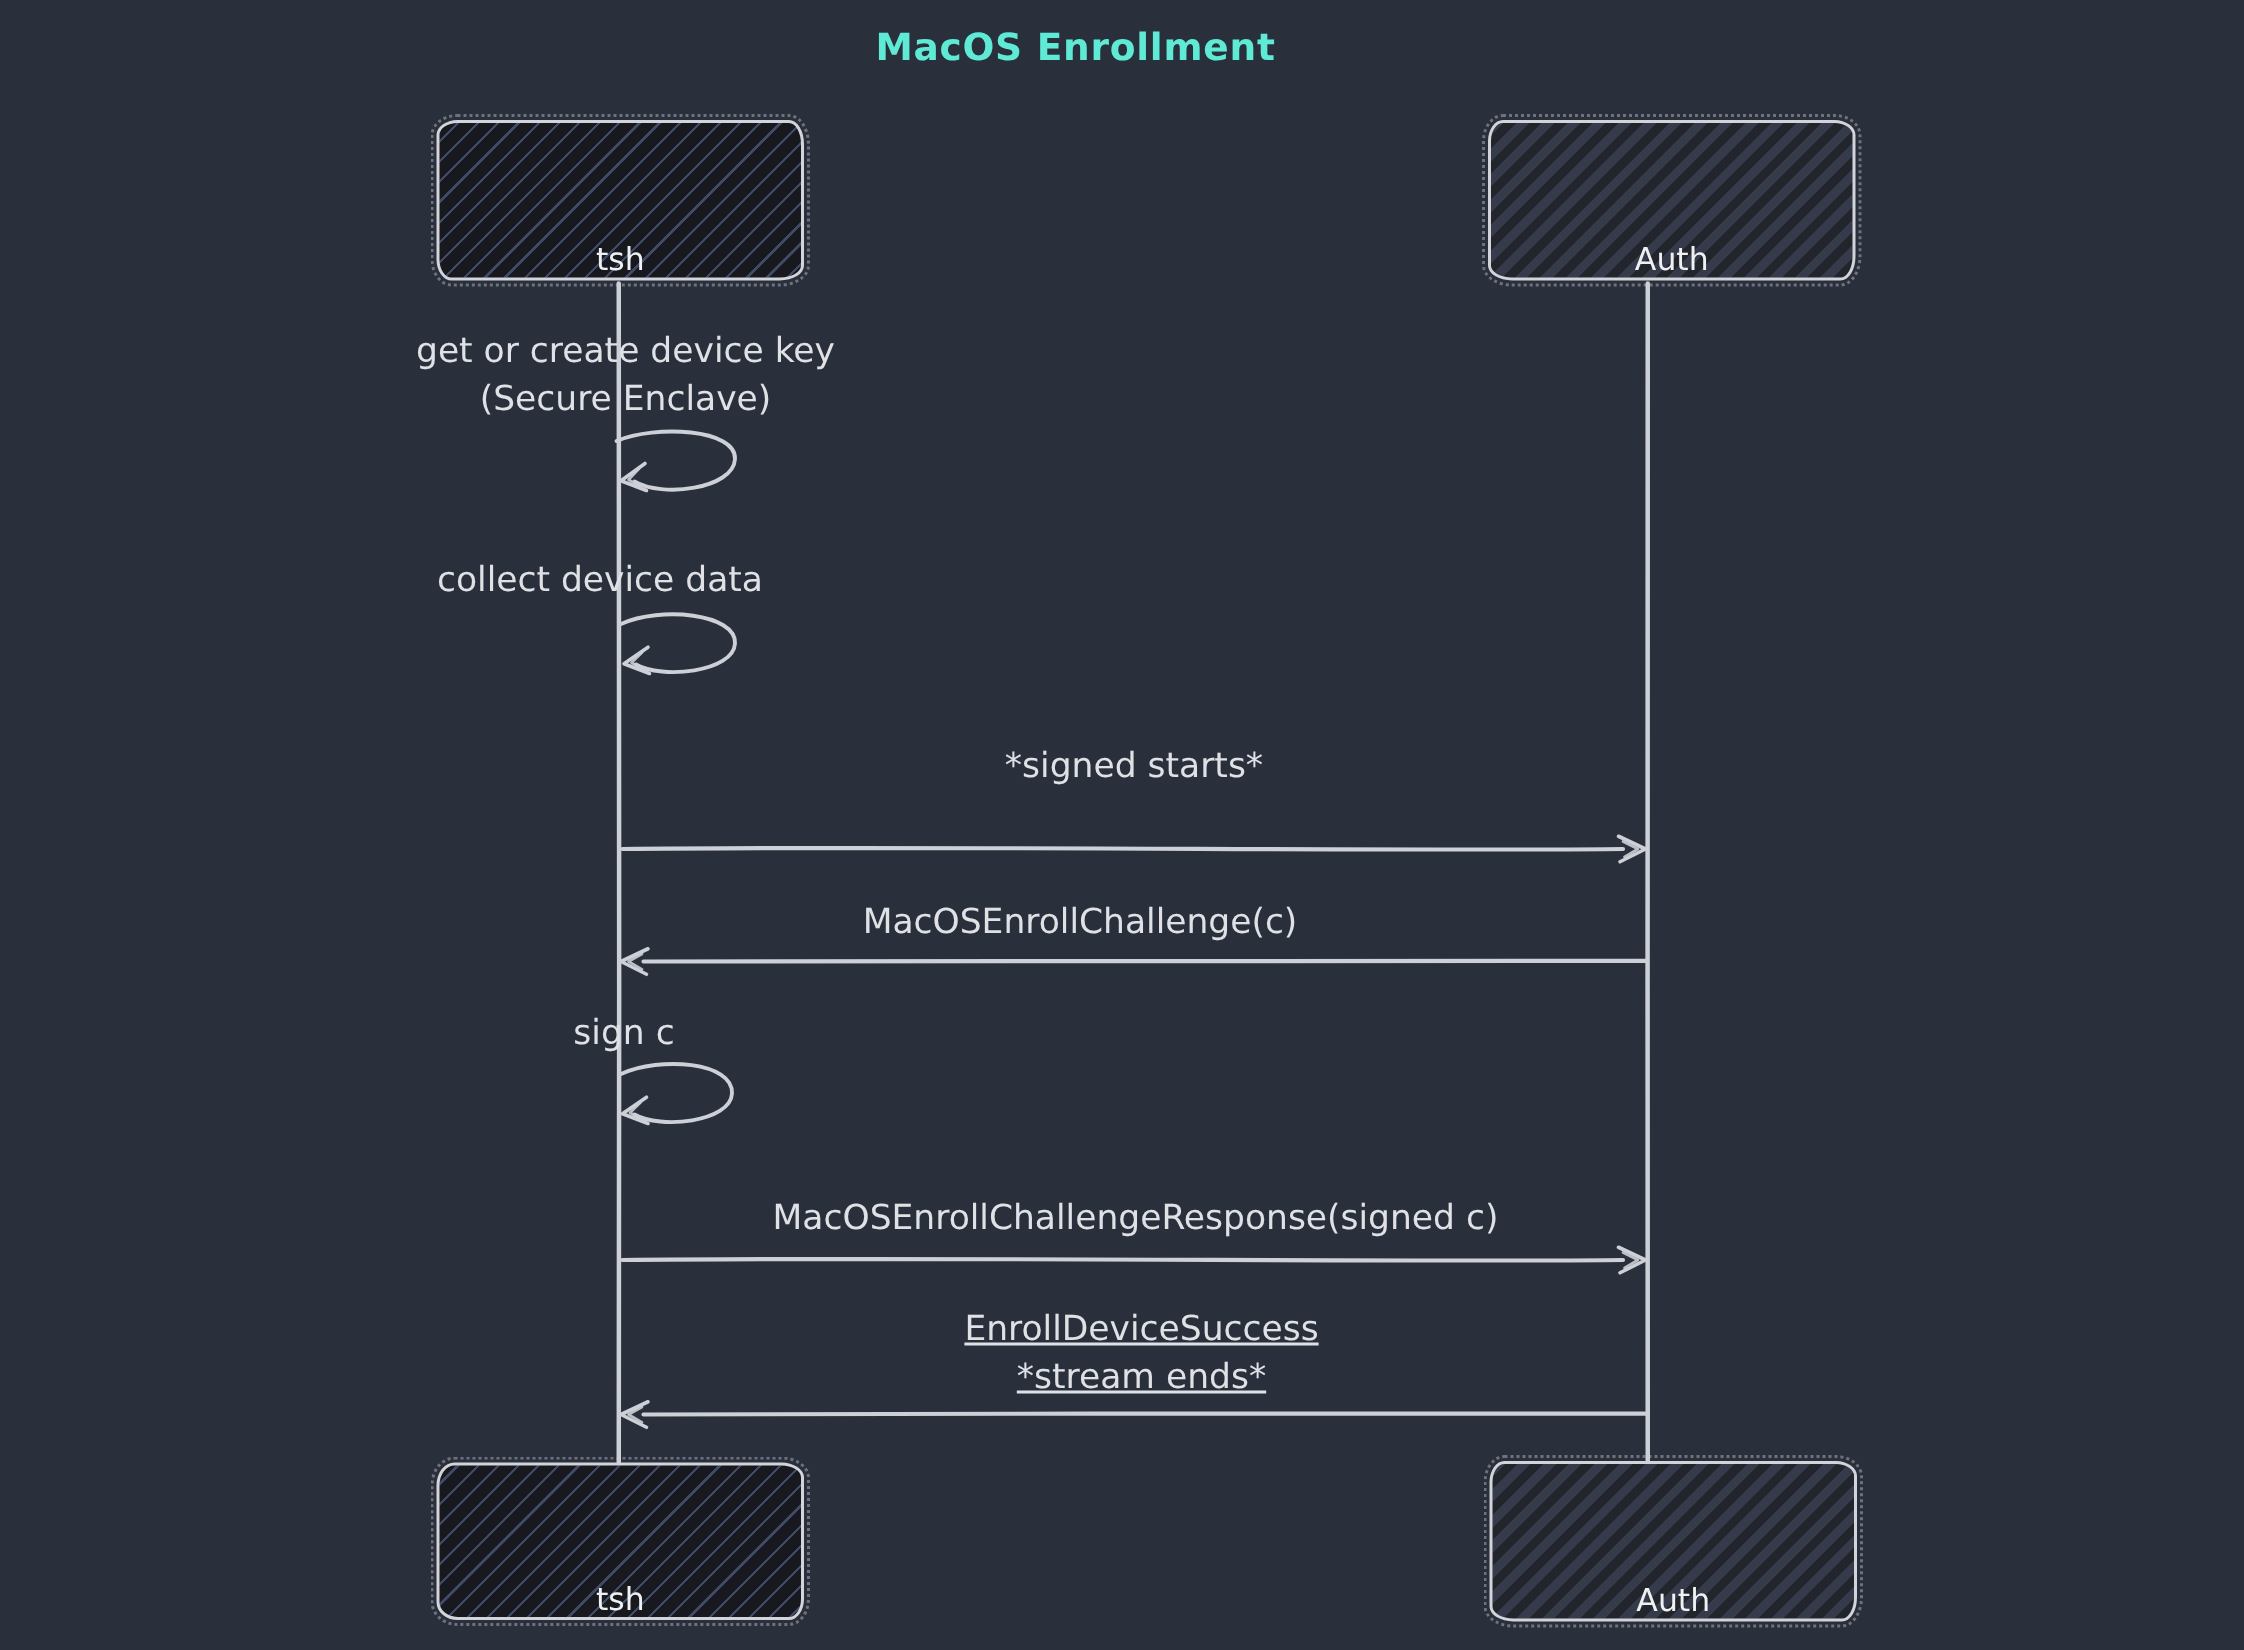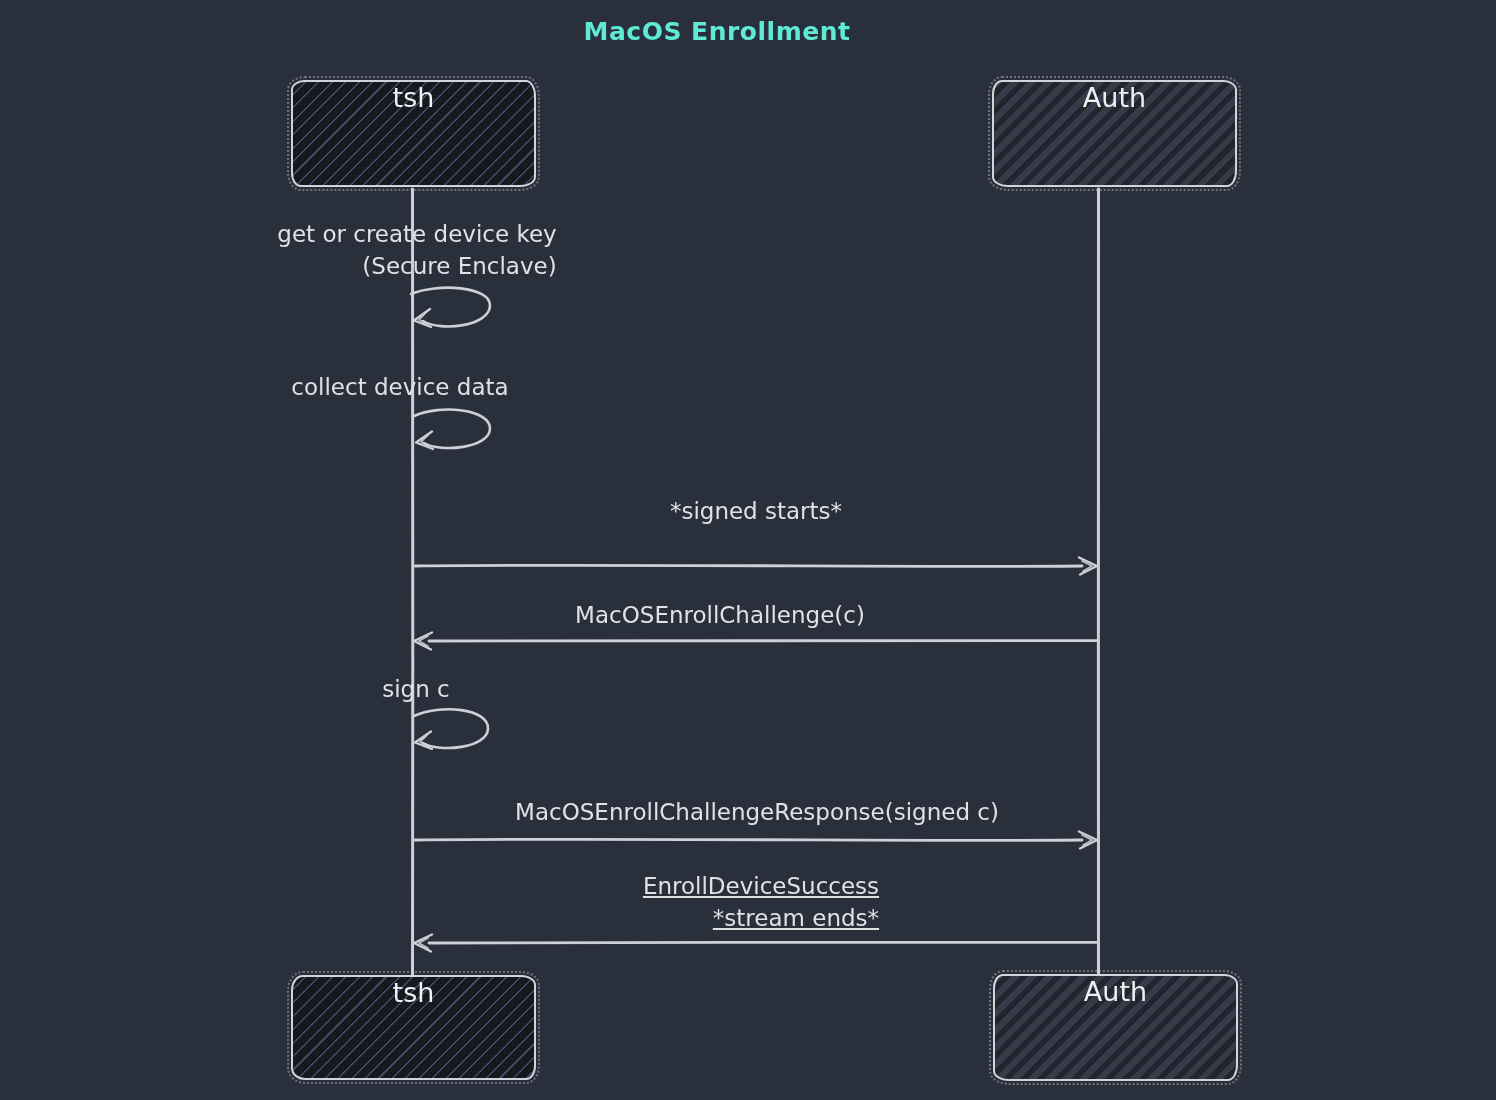--- a/index.html
+++ b/index.html
@@ -33,42 +33,42 @@
   svg.lines path.lifeline{stroke-width:3;}
   svg.lines path.msg{stroke-width:2.8;}
   svg.lines path.loop{stroke-width:2.6;}
   svg.lines path.head{stroke-width:2.4;}
   svg.lines path.head-inner{stroke-width:1.8;opacity:.9;}
 
   .actor{
     position:absolute;width:245px;height:107px;
     border:2.5px solid var(--box_border);
     outline:2px dotted rgba(205,208,214,.42);outline-offset:2px;
-    display:flex;align-items:flex-start;justify-content:center;
-    font-size:27px;color:#eef0f2;white-space:nowrap;
+    display:flex;align-items:flex-end;justify-content:center;
+    font-size:21px;color:#eef0f2;white-space:nowrap;
   }
   .actor.tsh{
     background-color:var(--tsh_fill);
     background-image:repeating-linear-gradient(135deg,transparent 0px,transparent 8px,var(--tsh_hatch) 8px,var(--tsh_hatch) 9.5px);
     border-radius:14px 10px 16px 10px / 10px 16px 10px 14px;
   }
   .actor.auth{
     background-color:var(--auth_fill);
     background-image:repeating-linear-gradient(135deg,var(--auth_hatch_light) 0px,var(--auth_hatch_light) 6px,var(--auth_hatch_dark) 6px,var(--auth_hatch_dark) 12px);
     border-radius:10px 14px 10px 16px / 14px 10px 16px 10px;
     margin-left:16px;
   }
   #actor-tl{left:291px;top:80px;}
   #actor-tr{left:976px;top:80px;}
   #actor-bl{left:291px;top:975px;height:105px;border-radius:12px 15px 10px 14px / 15px 10px 14px 12px;}
   #actor-br{left:977px;top:974px;}
 
   .label{
     position:absolute;transform:translateX(-50%);
-    font-size:23px;line-height:31.5px;text-align:right;white-space:nowrap;
+    font-size:23px;line-height:31.5px;text-align:center;white-space:nowrap;
     color:#dfe1e5;
   }
   #sm1{left:417px;top:219px;}
   #sm2{left:400px;top:372px;}
   #sm3{left:416px;top:674px;}
   #m1{left:756px;top:496px;}
   #m2{left:720px;top:600px;}
   #m3{left:757px;top:797px;}
   #m4{left:761px;top:871px;text-decoration:underline;}
 </style>

